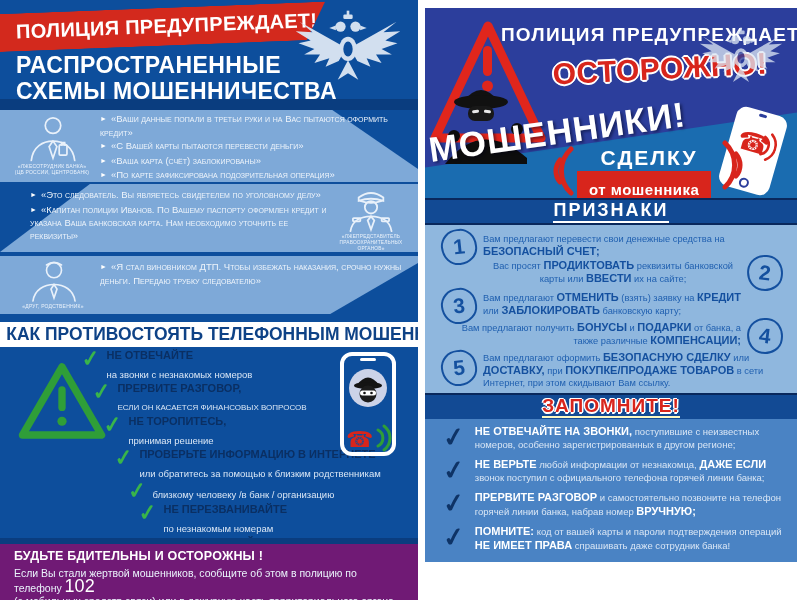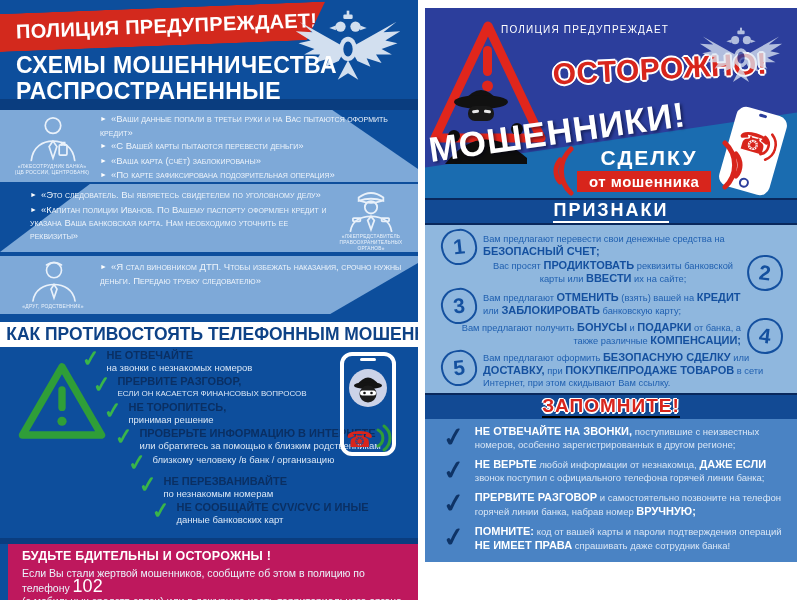--- a/index.html
+++ b/index.html
@@ -22,43 +22,43 @@
   .blist{color:#eef4fb;font-size:9.5px;line-height:12.5px;font-variant-caps:small-caps;}
   .blist .bl{margin-bottom:1px;}
   .bl .mk{color:#ffffff;font-size:7px;margin-right:4px;position:relative;top:-1px;}
   .l-whitebar{left:0;top:322px;width:418px;height:25px;background:#ffffff;}
   .l-whitebar span{display:block;text-align:center;color:#0e4286;font-size:18px;line-height:25px;font-weight:bold;transform:scaleX(.97);white-space:nowrap;}
   .pause{left:12px;top:446px;width:165px;color:#d9e8f8;font-size:13.5px;line-height:18.5px;font-weight:bold;}
   .tips{left:82px;top:349px;width:330px;}
   .tip{display:flex;margin-bottom:2px;}
   .tip-check{color:#39b54a;font-size:22px;font-weight:bold;line-height:20px;margin-right:6px;transform:rotate(-6deg);}
   .tip-bold{color:#0a2f63;font-size:11px;font-weight:bold;line-height:12px;}
-  .tip-rest{color:#d9e6f5;font-size:9.5px;line-height:11px;margin-top:1px;}
-  .l-footer{left:8px;top:544px;width:418px;height:56px;background:#be185d;}
+  .tip-rest{color:#d9e6f5;font-size:9.5px;line-height:11px;margin-top:8px;}
+  .l-footer{left:0;top:544px;width:418px;height:56px;background:#701a75;}
   .lf-title{left:14px;top:5px;color:#ffffff;font-size:12.5px;font-weight:bold;letter-spacing:.2px;}
   .lf-text{left:14px;top:23px;width:392px;color:#eaf3fb;font-size:10.5px;line-height:13px;}
   .lf-phone{font-size:18px;font-weight:normal;color:#ffffff;}
 
   
   #right{left:425px;top:8px;width:372px;height:554px;background:#2c3e9c;overflow:hidden;}
   .r-teal{left:0;top:0;width:372px;height:190px;background:#1a6cb0;clip-path:polygon(0 84%,100% 55%,100% 100%,0 100%);}
-  .r-header{left:76px;top:16px;color:#fff;font-size:10px;font-weight:normal;letter-spacing:1.2px;white-space:nowrap;}
+  .r-header{left:76px;top:16px;color:#fff;font-size:19px;font-weight:bold;letter-spacing:1.2px;white-space:nowrap;}
   .r-warning{left:110px;top:44px;width:250px;text-align:center;color:#d8251c;font-size:30px;font-weight:bold;letter-spacing:.5px;
              transform:rotate(-3deg);white-space:nowrap;
              text-shadow:-2px 0 #fff,2px 0 #fff,0 -2px #fff,0 2px #fff,-1px -1px #fff,1px 1px #fff,-1px 1px #fff,1px -1px #fff;}
   .r-scammers{left:4px;top:122px;color:#fff;font-size:35px;font-weight:bold;letter-spacing:1px;transform:rotate(-8deg);
               transform-origin:left center;text-shadow:2px 2px 3px rgba(0,0,20,.45);white-space:nowrap;}
   .r-call1{left:158px;top:138px;width:132px;text-align:center;color:#fff;font-size:21px;font-weight:bold;letter-spacing:2px;}
   .r-call2{left:152px;top:163px;}
-  .r-call2 span{display:inline-block;background:#d8251c;color:#fff;font-size:15px;font-weight:bold;padding:2px 12px;letter-spacing:.5px;}
+  .r-call2 span{display:inline-block;background:#d8251c;color:#fff;font-size:15px;font-weight:bold;padding:10px 12px;letter-spacing:.5px;}
   .band{left:0;width:372px;background:#124a94;border-top:2px solid #09285c;border-bottom:2px solid #09285c;text-align:center;}
   .band1{top:190px;height:23px;}
   .band1 span{color:#fff;font-size:18px;line-height:21px;font-weight:bold;letter-spacing:2px;border-bottom:2px solid #fff;display:inline-block;}
   .band2{top:385px;height:24px;}
-  .band2 span{color:#d8251c;font-size:19px;line-height:21px;font-weight:bold;letter-spacing:1px;display:inline-block;border-bottom:2px solid #000000;
+  .band2 span{color:#d8251c;font-size:19px;line-height:21px;font-weight:bold;letter-spacing:1px;display:inline-block;border-bottom:2px solid #fef9c3;
               text-shadow:-1.5px 0 #fff,1.5px 0 #fff,0 -1.5px #fff,0 1.5px #fff,-1px -1px #fff,1px 1px #fff;}
   .r-signs{left:0;top:217px;width:372px;height:168px;background:#8fb7de;}
   .numc{width:32px;height:32px;border:2.5px solid #14509f;color:#14509f;font-size:21px;font-weight:bold;text-align:center;line-height:31px;
         border-radius:50% 46% 52% 48% / 48% 52% 46% 54%;transform:rotate(-6deg);background:transparent;}
   .sign{color:#2060b0;font-size:9.3px;line-height:12px;}
   .sign .seg-b{color:#14509f;font-size:11px;font-weight:bold;}
   .sign.ra{text-align:right;}
   .r-rem{left:0;top:411px;width:372px;height:143px;background:#4a83c4;padding-top:6px;box-sizing:border-box;}
   .rem{display:flex;margin:0 12px 7px 18px;}
   .rem-check{color:#0e3366;font-size:26px;font-weight:bold;line-height:24px;margin-right:10px;transform:rotate(-8deg);}
@@ -88,22 +88,22 @@
           <path d="M73 16 l7 2.5 -7 2.5 z"></path>
         <rect x="55" y="4" width="10" height="5" rx="1.5"></rect>
           <rect x="58.6" y="0" width="2.8" height="5"></rect>
         <ellipse cx="60" cy="41" rx="9.5" ry="13"></ellipse>
         <path d="M60 53 L49 74 L60 67 L71 74 Z"></path>
       </g>
       <ellipse cx="60" cy="41" rx="5" ry="8" fill="#0d4e9c"></ellipse>
     </svg>
 
     <div class="abs l-title">
+      <div>РАСПРОСТРАНЕННЫЕ</div>
       <div>СХЕМЫ МОШЕННИЧЕСТВА</div>
-      <div>РАСПРОСТРАНЕННЫЕ</div>
     </div>
 
     <div class="abs l-sep" style="top:99px;height:11px;"></div>
 
     <div class="abs panel sec1"></div>
     <div class="abs panel sec2"></div>
     <div class="abs panel sec3"></div>
 
     <svg class="abs" style="left:22px;top:114px;" width="62" height="48" viewBox="0 0 80 60">
       <g stroke="#e9f1fa" stroke-width="2.2" fill="none" stroke-linecap="round">
@@ -318,21 +318,21 @@
 
     <div class="abs r-signs"></div>
 
     <div class="abs numc" style="left:16px;top:221px;">1</div>
     <div class="abs sign" style="left:58px;top:225px;width:255px;"><span class="seg-r">Вам предлагают перевести свои денежные средства на </span><span class="seg-b">БЕЗОПАСНЫЙ СЧЕТ;</span></div>
 
     <div class="abs numc" style="left:322px;top:247px;transform:rotate(7deg);">2</div>
     <div class="abs sign ra" style="left:60px;top:251px;width:256px;text-align:center;"><span class="seg-r">Вас просят </span><span class="seg-b">ПРОДИКТОВАТЬ</span><span class="seg-r"> реквизиты банковской карты или </span><span class="seg-b">ВВЕСТИ</span><span class="seg-r"> их на сайте;</span></div>
 
     <div class="abs numc" style="left:16px;top:280px;">3</div>
-    <div class="abs sign" style="left:58px;top:283px;width:268px;"><span class="seg-r">Вам предлагают </span><span class="seg-b">ОТМЕНИТЬ</span><span class="seg-r"> (взять) вашей на </span><span class="seg-b">КРЕДИТ</span><span class="seg-r"> или </span><span class="seg-b">ЗАБЛОКИРОВАТЬ</span><span class="seg-r"> банковскую карту;</span></div>
+    <div class="abs sign" style="left:58px;top:283px;width:268px;"><span class="seg-r">Вам предлагают </span><span class="seg-b">ОТМЕНИТЬ</span><span class="seg-r"> (взять) заявку на </span><span class="seg-b">КРЕДИТ</span><span class="seg-r"> или </span><span class="seg-b">ЗАБЛОКИРОВАТЬ</span><span class="seg-r"> банковскую карту;</span></div>
 
     <div class="abs numc" style="left:322px;top:310px;transform:rotate(7deg);">4</div>
     <div class="abs sign ra" style="left:34px;top:313px;width:282px;"><span class="seg-r">Вам предлагают получить </span><span class="seg-b">БОНУСЫ</span><span class="seg-r"> и </span><span class="seg-b">ПОДАРКИ</span><span class="seg-r"> от банка, а также различные </span><span class="seg-b">КОМПЕНСАЦИИ;</span></div>
 
     <div class="abs numc" style="left:16px;top:342px;">5</div>
     <div class="abs sign" style="left:58px;top:343px;width:300px;"><span class="seg-r">Вам предлагают оформить </span><span class="seg-b">БЕЗОПАСНУЮ СДЕЛКУ</span><span class="seg-r"> или </span><span class="seg-b">ДОСТАВКУ,</span><span class="seg-r"> при </span><span class="seg-b">ПОКУПКЕ/ПРОДАЖЕ ТОВАРОВ</span><span class="seg-r"> в сети Интернет, при этом скидывают Вам ссылку.</span></div>
 
     <div class="abs band band2">
       <span>ЗАПОМНИТЕ!</span>
     </div>

